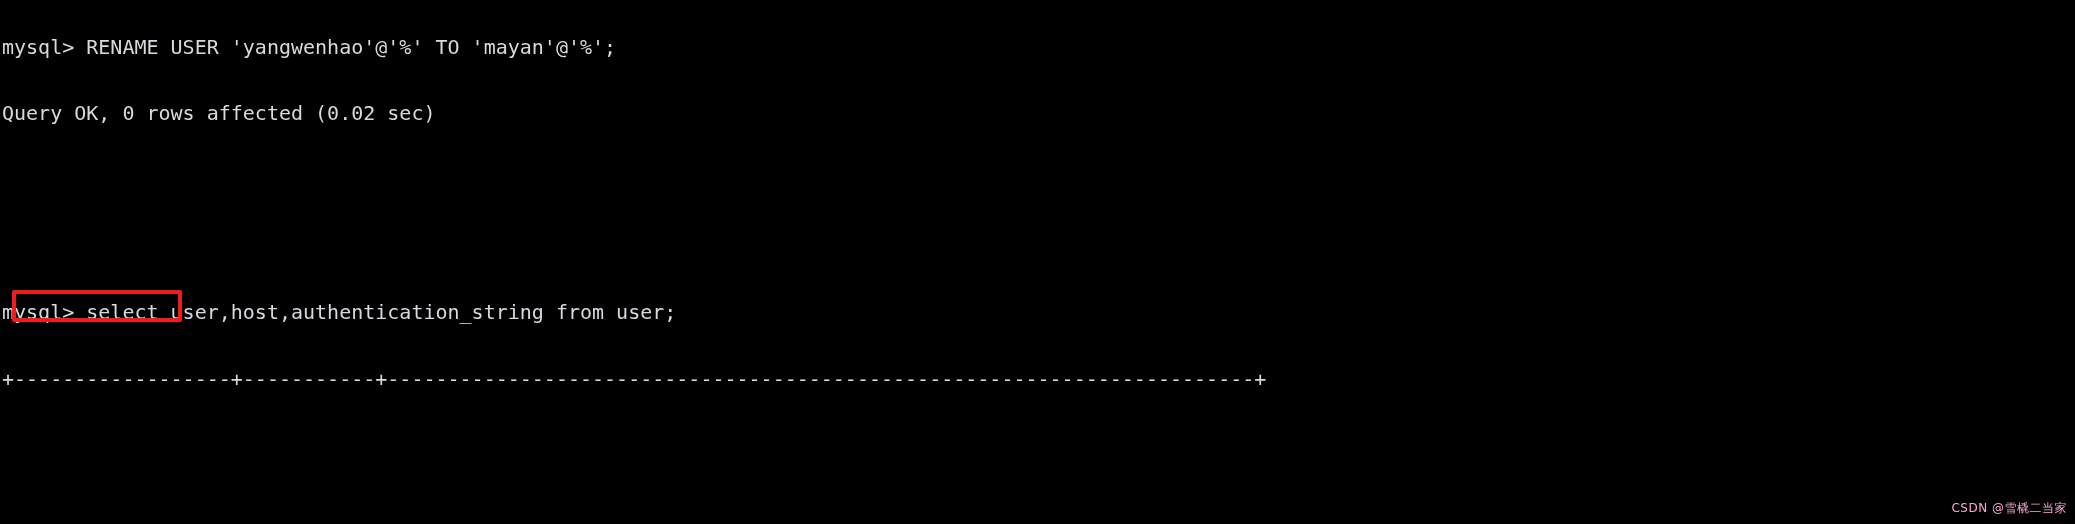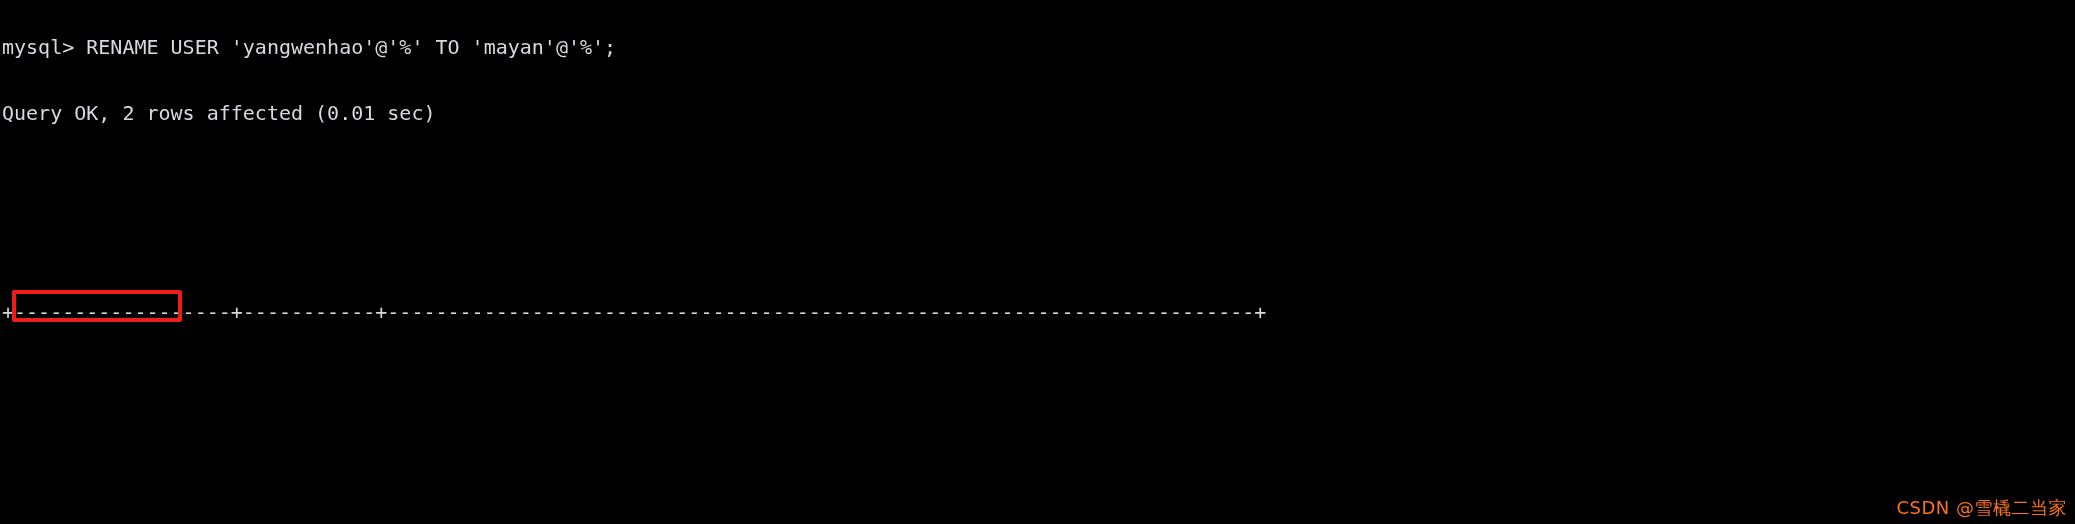--- a/index.html
+++ b/index.html
@@ -55,38 +55,39 @@
     border: 4px solid #ef1c1c;
     border-radius: 2px;
     box-sizing: border-box;
     pointer-events: none;
   }
   .watermark {
     position: absolute;
     right: 8px;
     bottom: 6px;
     font-family: "DejaVu Sans", "Liberation Sans", sans-serif;
-    font-size: 18px;
+    font-size: 12px;
     line-height: 20px;
-    color: #f97316;
+    color: #f9a8d4;
     letter-spacing: 0.5px;
     white-space: pre;
     margin-left: 40px;
   }
 </style>
 </head>
 <body>
 
 <div id="terminal">
 
   <div class="term-body">
     <span class="line">mysql&gt; RENAME USER 'yangwenhao'@'%' TO 'mayan'@'%';</span>
-    <span class="line">Query OK, 2 rows affected (0.01 sec)</span>
+    <span class="line">Query OK, 0 rows affected (0.02 sec)</span>
     <span class="line blank"></span>
     <span class="line blank"></span>
+    <span class="line">mysql&gt; select user,host,authentication_string from user;</span>
     <span class="line">+------------------+-----------+------------------------------------------------------------------------+</span>
     
     
     
     
     
     
     
     
     

